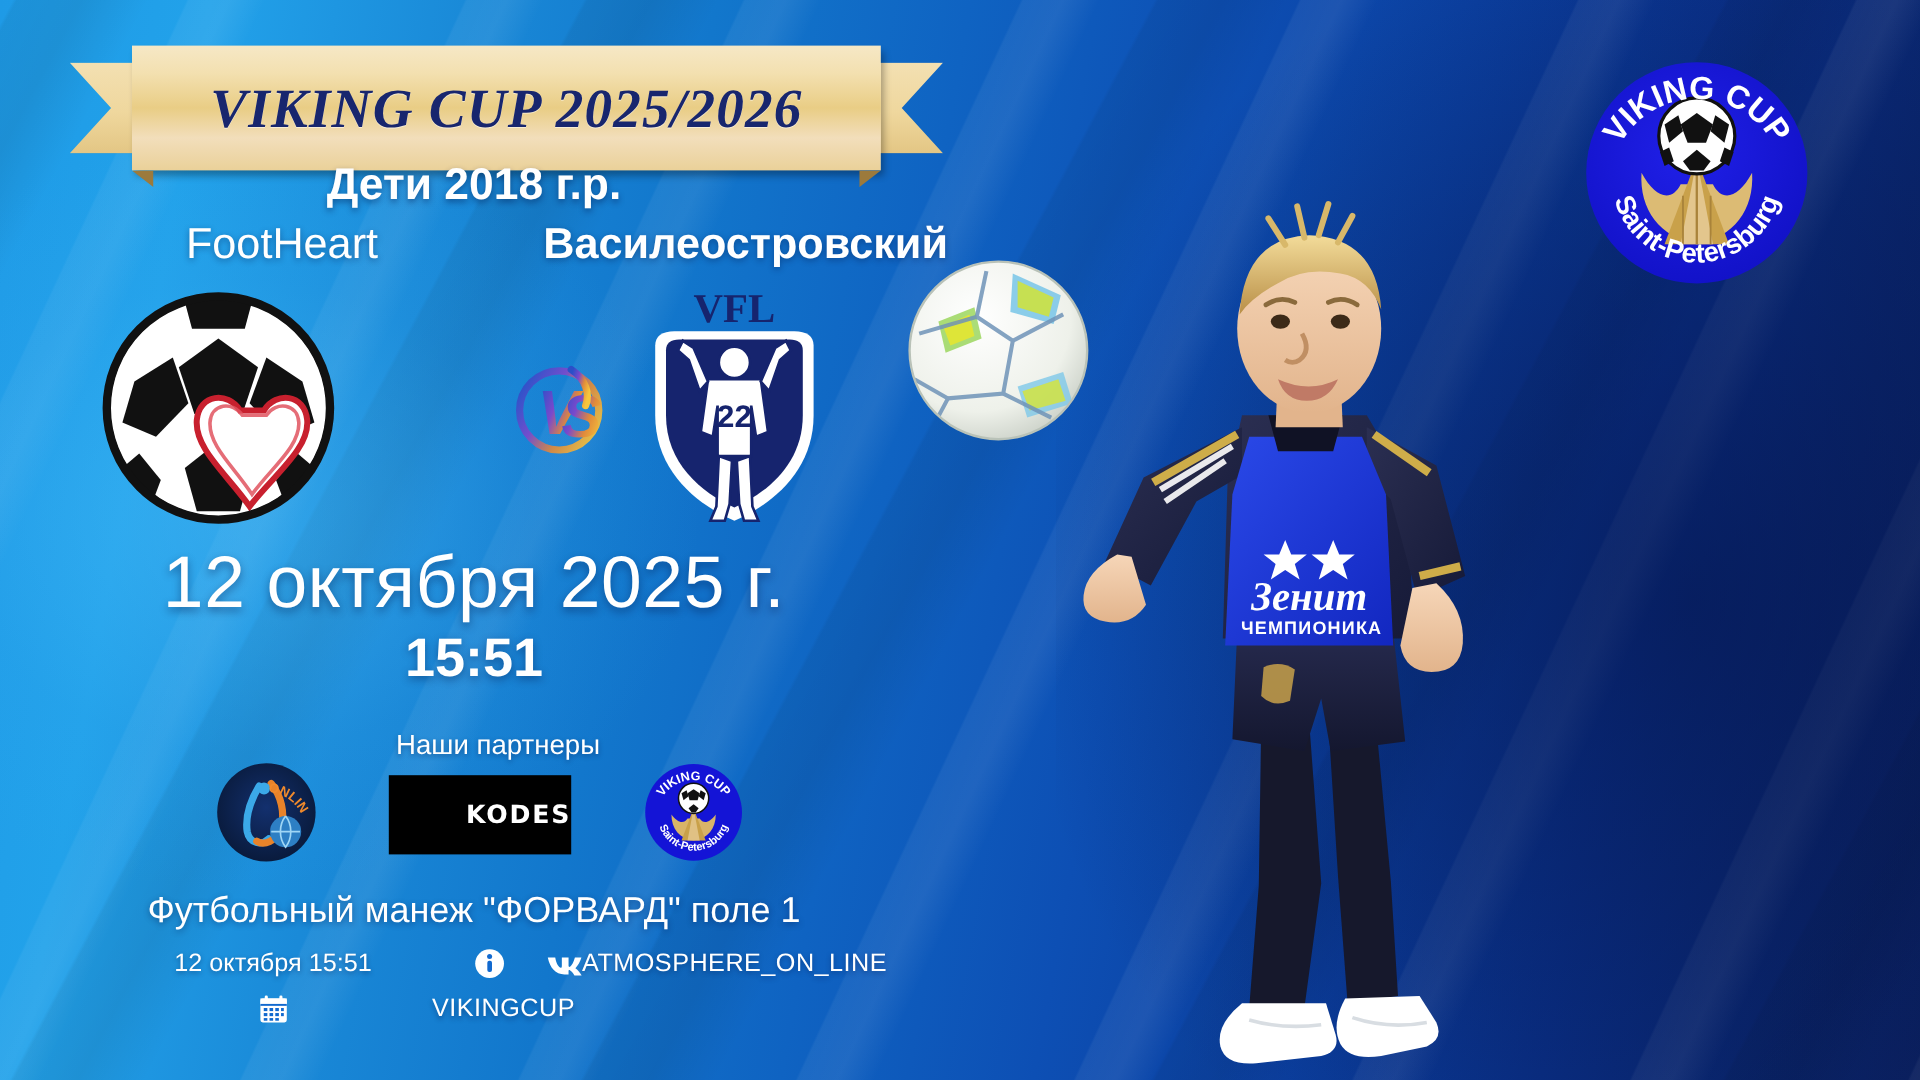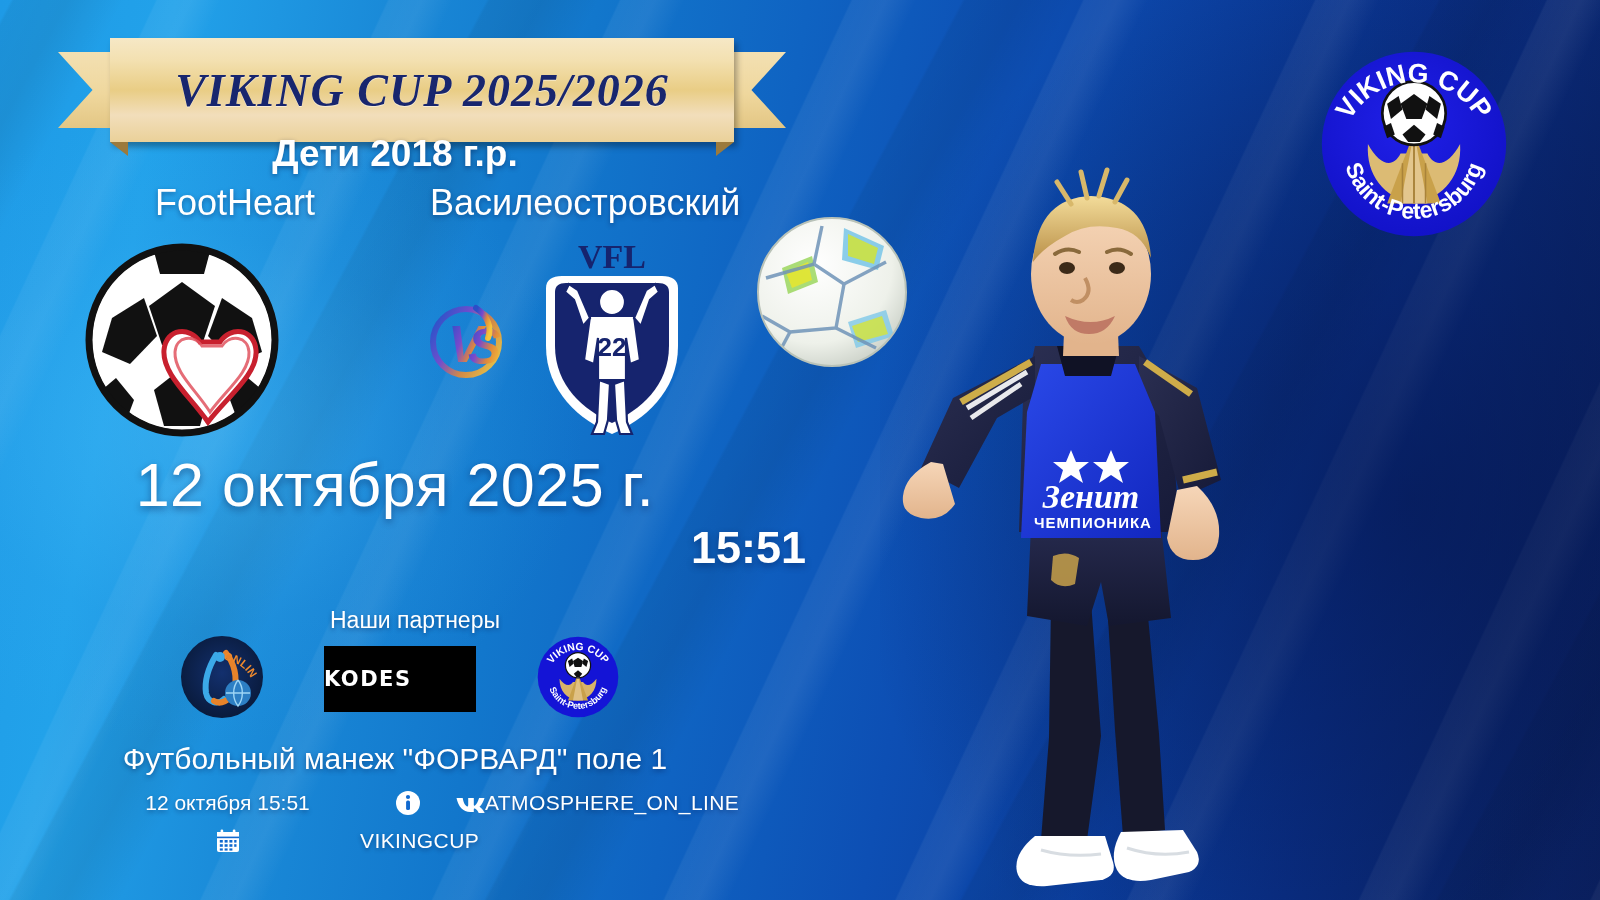--- a/index.html
+++ b/index.html
@@ -91,52 +91,52 @@
   
   .team-names {
     position:absolute; left:70px; top:182px; width:720px;
     display:flex; justify-content:space-between; align-items:baseline;
   }
   .team-name {
     font-size:36px; color:#ffffff; font-weight:normal; white-space:nowrap;
     text-shadow:0 2px 5px rgba(0,20,70,0.40);
   }
   .team-name.home { width:330px; text-align:center; }
-  .team-name.away { width:360px; text-align:left; }
+  .team-name.away { width:360px; text-align:right;font-weight:bold; }
 
   .logos-row { position:absolute; left:70px; top:240px; width:720px; height:215px; }
   .logo-slot { position:absolute; top:0; }
   .logo-home { left:12px; }
   .logo-vs   { left:348px; top:52px; }
   .logo-away { left:452px; top:-6px; }
 
   
   .date-line {
     position:absolute; left:0; top:450px; width:790px; text-align:center;
     font-size:61px; font-weight:normal; color:#ffffff; letter-spacing:0.5px;
     text-shadow:0 3px 7px rgba(0,20,70,0.42);
   }
   .time-line {
-    position:absolute; left:16px; top:522px; width:790px; text-align:right;
+    position:absolute; left:0; top:522px; width:790px; text-align:center;
     font-size:45px; font-weight:bold; color:#ffffff;
     text-shadow:0 3px 7px rgba(0,20,70,0.42);
   }
 
   
   .partners-title {
     position:absolute; left:0; top:607px; width:790px; text-align:center;
     font-size:23px; color:#ffffff; text-shadow:0 2px 4px rgba(0,20,70,0.4);padding-left:40px;
   }
   .partners-row {
     position:absolute; left:180px; top:637px; width:440px; height:84px;
     display:flex; align-items:center; justify-content:space-between;
   }
   .kodes-box {
     width:152px; height:66px; background:#000000;
-    display:flex; align-items:center; justify-content:flex-start;
+    display:flex; align-items:center; justify-content:flex-end;
   }
   .kodes-text {
     color:#ffffff; font-size:21px; font-weight:bold; letter-spacing:1.5px;
     font-family:"DejaVu Sans", sans-serif;
   }
 
   
   .venue {
     position:absolute; left:0; top:742px; width:790px; text-align:center;
     font-size:30px; color:#ffffff; text-shadow:0 2px 5px rgba(0,20,70,0.42);

